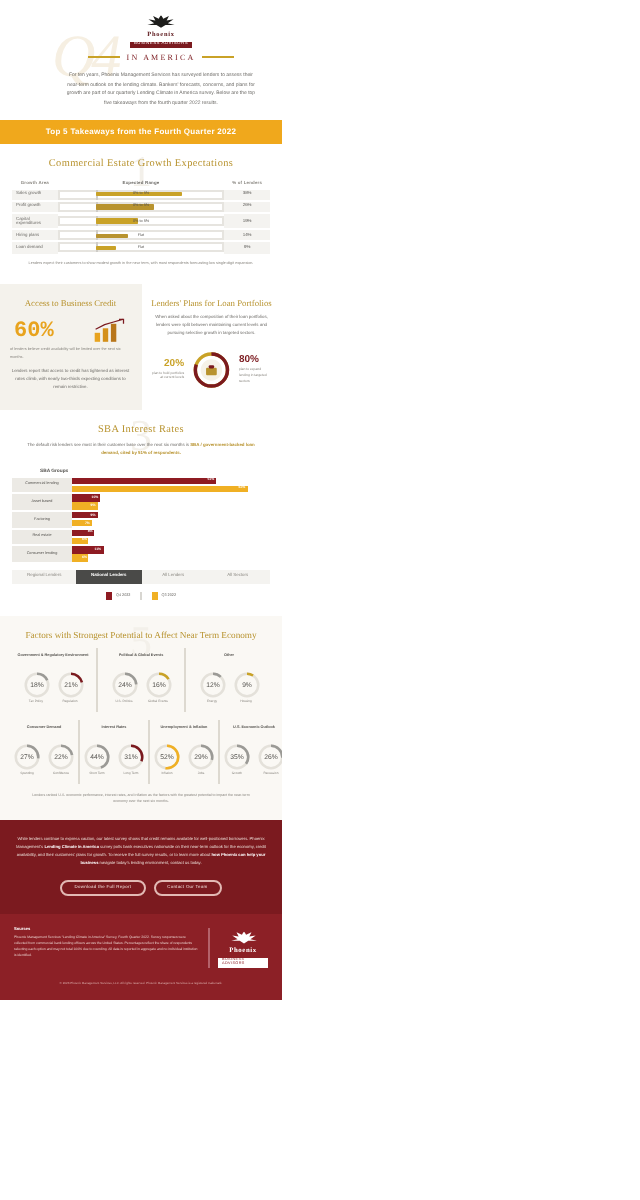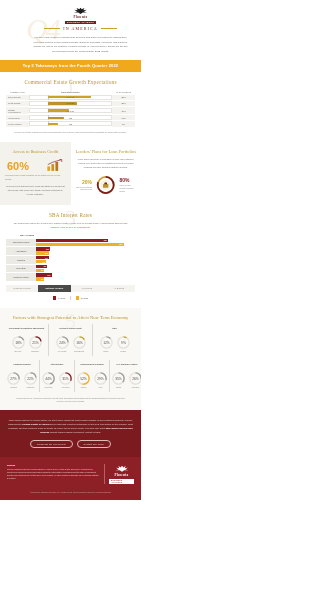--- a/index.html
+++ b/index.html
@@ -123,21 +123,21 @@
   }
   .card-body{
     font-size:2.2px; color:#6d6b67; line-height:1.8; margin-top:4px; text-align:center;
     position:relative; z-index:1;
   }
   .big-stat-row{
     display:flex; align-items:flex-end; justify-content:space-between;
     margin-top:5px; padding:0 2px; position:relative; z-index:1;
   }
   .big-stat{
-    font-family:Liberation Sans, sans-serif;
+    font-family:Liberation Mono, monospace;
     font-size:11px; color:#e8a31e; line-height:1; font-weight:bold;
   }
   .barchart-ico{ width:18px; height:13px; }
   .stat-cap{
     font-size:1.9px; color:#8a8781; line-height:1.7; margin-top:2px; text-align:left;
     position:relative; z-index:1;
   }
   .donut-wrap{
     display:flex; align-items:center; justify-content:center; gap:3px;
     margin-top:4px; position:relative; z-index:1;

